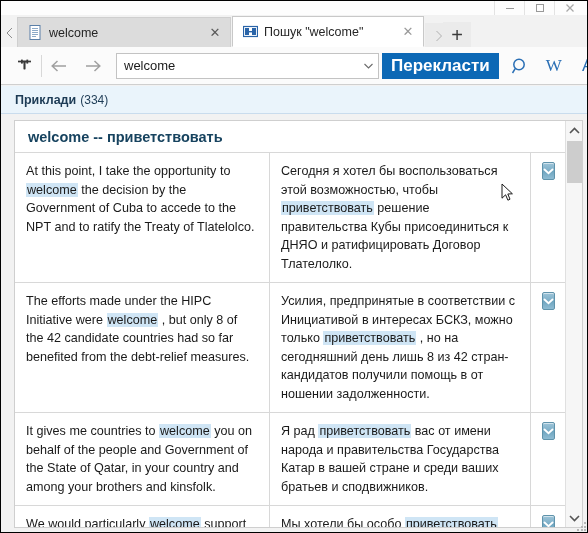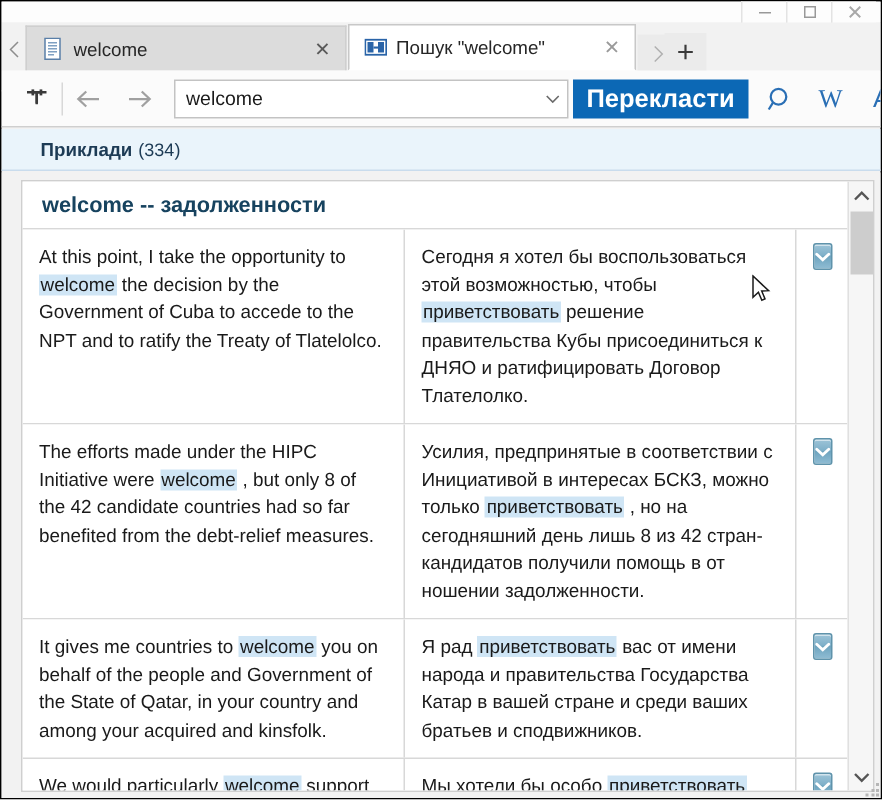--- a/index.html
+++ b/index.html
@@ -154,21 +154,21 @@
 
   
   .examples-bar {
     position: absolute; left: 0; top: 85px;
     width: 588px; height: 28px;
     background: #eaf4fb;
     border-bottom: 1px solid #c9dced;
     display: flex; align-items: center;
   }
   .examples-label {
-    margin-left: 26px;
+    margin-left: 14px;
     font-size: 12.5px; font-weight: bold; color: #1d3b55;
   }
   .examples-count {
     font-size: 12px; font-weight: normal; color: #1d3b55;
     margin-left: 4px;
   }
 
   
   .content-area {
     position: absolute; left: 0; top: 114px;
@@ -402,21 +402,21 @@
   <div class="examples-bar">
     <span class="examples-label">Приклади</span>
     <span class="examples-count">(334)</span>
   </div>
 
   <div class="content-area">
     <div class="content-panel">
 
       <div class="panel-main">
 
-        <div class="entry-title">welcome -- задолженности</div>
+        <div class="entry-title">welcome -- приветствовать</div>
 
         <div class="rows-wrap">
 
         <div class="ex-row">
               <div class="ex-cell cell-src"><span>At this point, I take the opportunity to </span><span class="hl">welcome</span><span> the decision by the Government of Cuba to accede to the NPT and to ratify the Treaty of Tlatelolco.</span></div>
               <div class="ex-cell cell-tgt"><span>Сегодня я хотел бы воспользоваться этой возможностью, чтобы </span><span class="hl">приветствовать</span><span> решение правительства Кубы присоединиться к ДНЯО и ратифицировать Договор Тлателолко.</span></div>
               <div class="ex-cell cell-act">
                 <div class="expand-btn">
                   <svg width="11" height="7" viewBox="0 0 11 7">
                     <path d="M1.5 1.5 L5.5 5.2 L9.5 1.5" fill="none" stroke="#ffffff" stroke-width="1.9" stroke-linecap="round"></path>
@@ -429,21 +429,21 @@
               <div class="ex-cell cell-tgt"><span>Усилия, предпринятые в соответствии с Инициативой в интересах БСКЗ, можно только </span><span class="hl">приветствовать</span><span> , но на сегодняшний день лишь 8 из 42 стран-кандидатов получили помощь в от ношении задолженности.</span></div>
               <div class="ex-cell cell-act">
                 <div class="expand-btn">
                   <svg width="11" height="7" viewBox="0 0 11 7">
                     <path d="M1.5 1.5 L5.5 5.2 L9.5 1.5" fill="none" stroke="#ffffff" stroke-width="1.9" stroke-linecap="round"></path>
                   </svg>
                 </div>
               </div>
             </div>
             <div class="ex-row">
-              <div class="ex-cell cell-src"><span>It gives me countries to </span><span class="hl">welcome</span><span> you on behalf of the people and Government of the State of Qatar, in your country and among your acquired and kinsfolk.</span></div>
+              <div class="ex-cell cell-src"><span>It gives me countries to </span><span class="hl">welcome</span><span> you on behalf of the people and Government of the State of Qatar, in your country and among your brothers and kinsfolk.</span></div>
               <div class="ex-cell cell-tgt"><span>Я рад </span><span class="hl">приветствовать</span><span> вас от имени народа и правительства Государства Катар в вашей стране и среди ваших братьев и сподвижников.</span></div>
               <div class="ex-cell cell-act">
                 <div class="expand-btn">
                   <svg width="11" height="7" viewBox="0 0 11 7">
                     <path d="M1.5 1.5 L5.5 5.2 L9.5 1.5" fill="none" stroke="#ffffff" stroke-width="1.9" stroke-linecap="round"></path>
                   </svg>
                 </div>
               </div>
             </div>
             <div class="ex-row">

